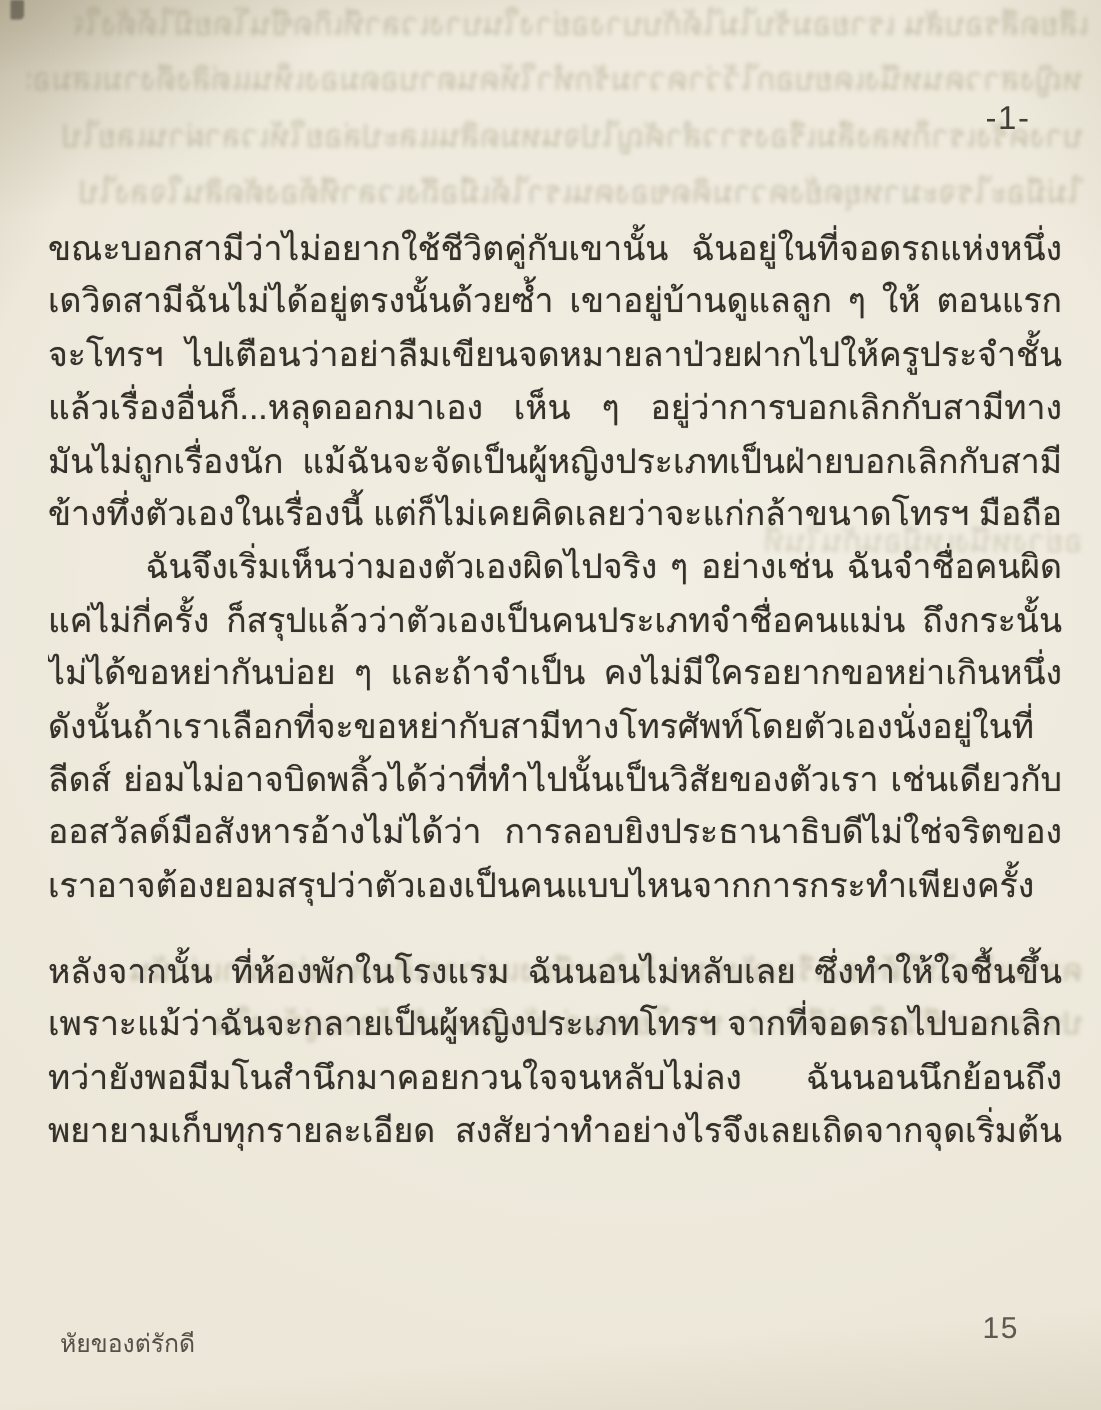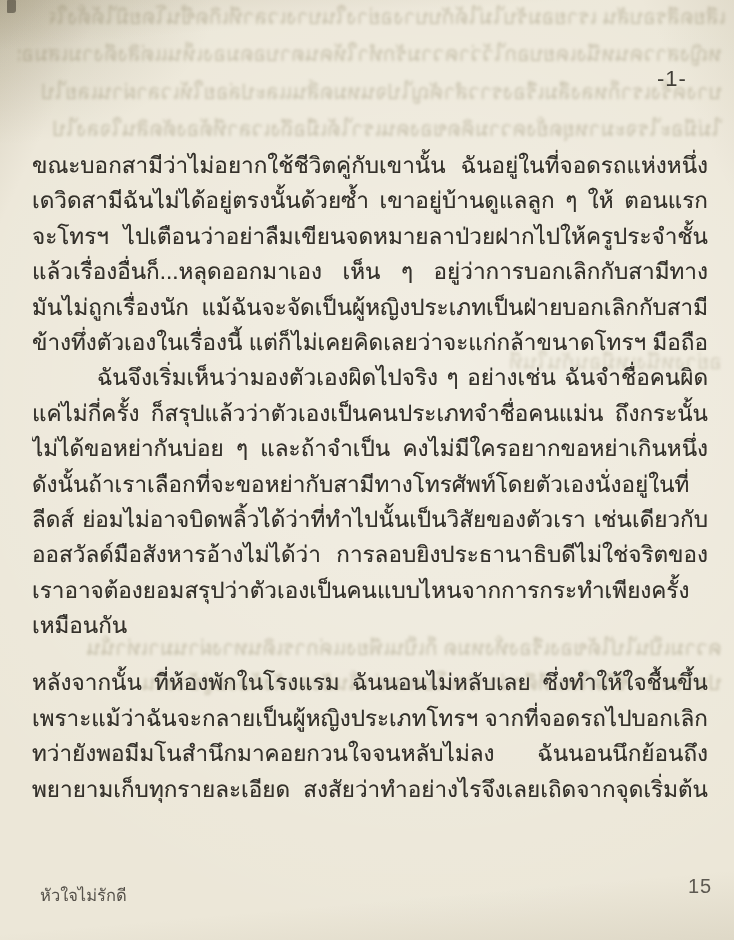--- a/index.html
+++ b/index.html
@@ -55,21 +55,21 @@
   .line.j::after{content:"";display:inline-block;width:100%;height:0;}
   .indent{padding-left:65px;}
   .para-gap{height:22px;}
   
   .footer-title{
     position:absolute;left:40px;top:882px;
     font-size:16.5px;color:#55514a;
   }
   .footer-page{
     position:absolute;left:655px;top:875px;
-    font-size:20px;color:#5d5951;letter-spacing:1px;margin-left:33px;
+    font-size:20px;color:#5d5951;letter-spacing:1px;
   }
 </style>
 </head>
 <body>
 
 <div class="page">
 
   <div class="corner-mark"></div>
   <div class="ghost" style="left:50px;top:5px;width:676px;">เสียดสีรอบสัน เรายอมรับไม่ได้กับบางอย่างในบางเวลาที่เกิดขึ้นโดยมิได้ตั้งใจนัก</div>
   <div class="ghost" style="left:18px;top:42px;width:704px;">หญิงสาวคนหนึ่งเคยบอกไว้ว่าความรักทำให้คนตาบอดมองเห็นแต่สิ่งดีงามเสมอมา</div>
@@ -93,28 +93,27 @@
     </div>
 
     <div>
       <div class="line j indent">ฉันจึงเริ่มเห็นว่ามองตัวเองผิดไปจริง ๆ อย่างเช่น ฉันจำชื่อคนผิดหรือลืม</div>
       <div class="line j">แค่ไม่กี่ครั้ง ก็สรุปแล้วว่าตัวเองเป็นคนประเภทจำชื่อคนแม่น ถึงกระนั้นคนส่วนใหญ่</div>
       <div class="line j">ไม่ได้ขอหย่ากันบ่อย ๆ และถ้าจำเป็น คงไม่มีใครอยากขอหย่าเกินหนึ่งครั้งหรอก</div>
       <div class="line j">ดังนั้นถ้าเราเลือกที่จะขอหย่ากับสามีทางโทรศัพท์โดยตัวเองนั่งอยู่ในที่จอดรถเมือง</div>
       <div class="line j">ลีดส์ ย่อมไม่อาจบิดพลิ้วได้ว่าที่ทำไปนั้นเป็นวิสัยของตัวเรา เช่นเดียวกับที่ลี ฮาร์วีย์</div>
       <div class="line j">ออสวัลด์มือสังหารอ้างไม่ได้ว่า การลอบยิงประธานาธิบดีไม่ใช่จริตของเขา บางที</div>
       <div class="line j">เราอาจต้องยอมสรุปว่าตัวเองเป็นคนแบบไหนจากการกระทำเพียงครั้งเดียวของเรา</div>
-      <div class="line">เหมือนกัน</div>
     </div>
     <div class="para-gap"></div>
 
     <div>
       <div class="line j">หลังจากนั้น ที่ห้องพักในโรงแรม ฉันนอนไม่หลับเลย ซึ่งทำให้ใจชื้นขึ้นมานิดหนึ่ง</div>
       <div class="line j">เพราะแม้ว่าฉันจะกลายเป็นผู้หญิงประเภทโทรฯ จากที่จอดรถไปบอกเลิกกับสามีได้</div>
       <div class="line j">ทว่ายังพอมีมโนสำนึกมาคอยกวนใจจนหลับไม่ลง ฉันนอนนึกย้อนถึงเรื่องที่คุยกัน</div>
       <div class="line j">พยายามเก็บทุกรายละเอียด สงสัยว่าทำอย่างไรจึงเลยเถิดจากจุดเริ่มต้น (เรื่องนัด</div>
     </div>
   </div>
 
-  <div class="footer-title">หัวใจไม่รักดี</div>
+  <div class="footer-title">หัยของต่รักดี</div>
   <div class="footer-page">15</div>
 
 </div>
 
 </body></html>

